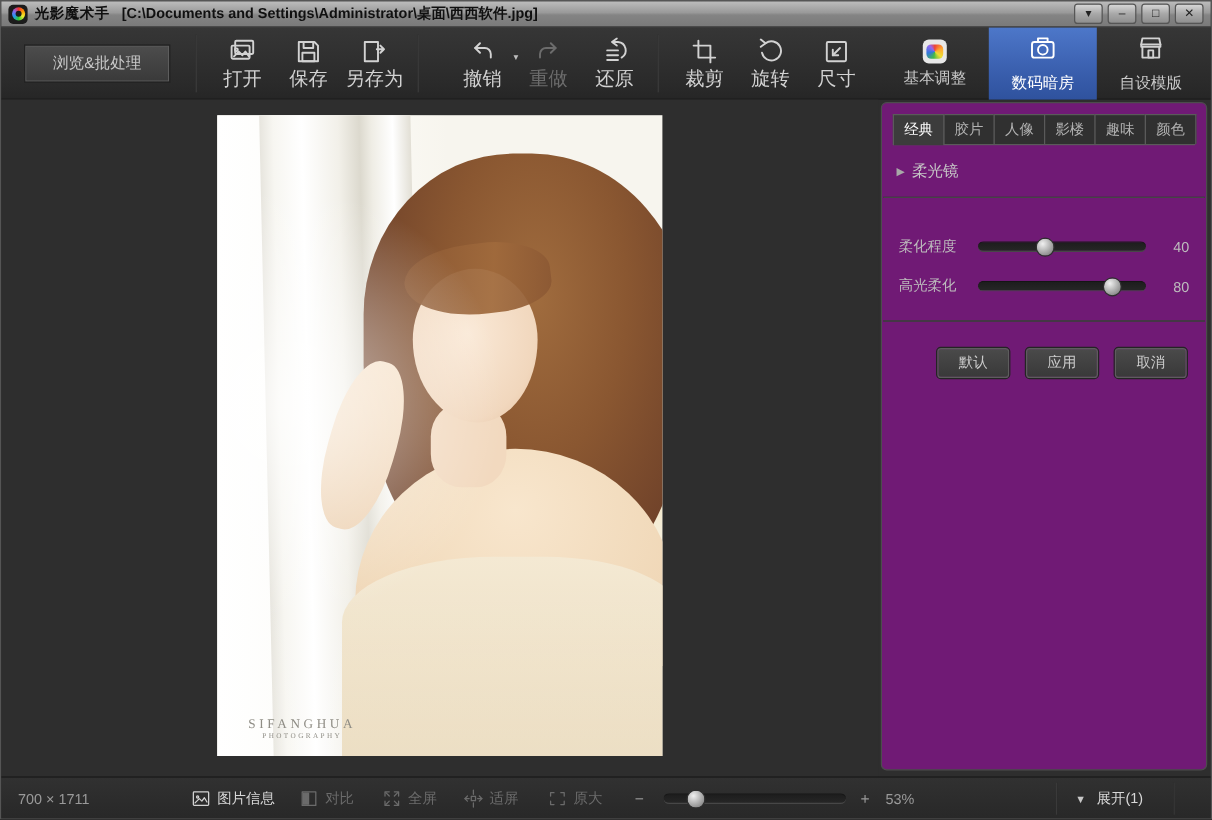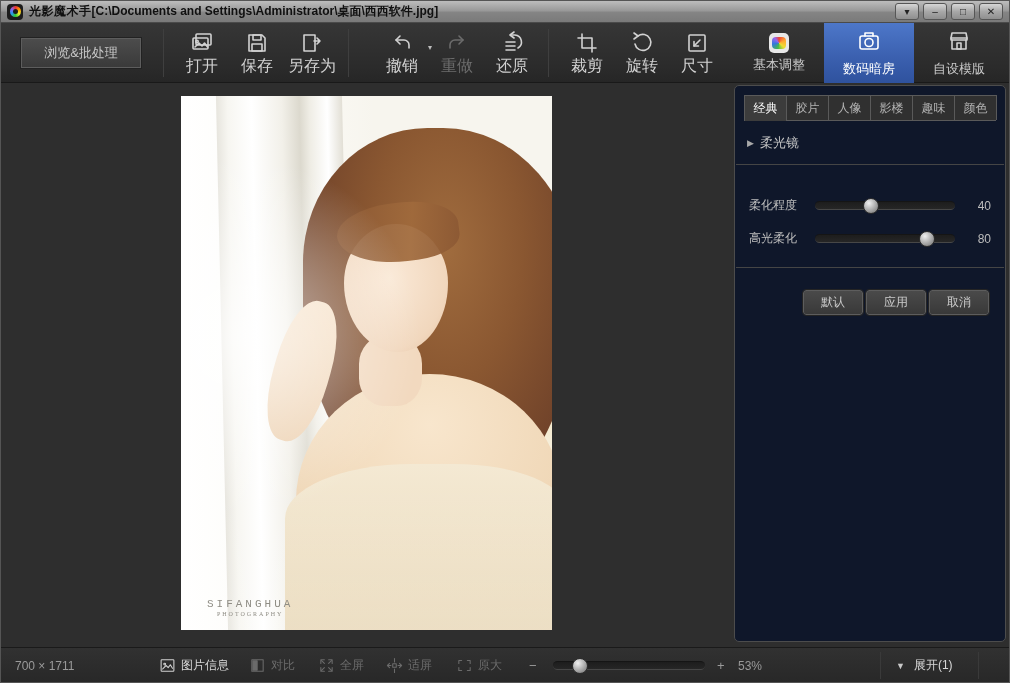--- a/index.html
+++ b/index.html
@@ -8,21 +8,21 @@
 
   
   .titlebar { position:absolute; left:0; top:0; width:100%; height:22px;
     background:linear-gradient(180deg,#bdbdbd 0%,#9a9a9a 45%,#848484 55%,#7a7a7a 100%);
     border-bottom:1px solid #4a4a4a; display:flex; align-items:center; padding:0 6px; }
   .app-logo { width:16px; height:16px; border-radius:4px; background:#1c1c1c; display:flex; align-items:center; justify-content:center; margin-right:6px; }
   .logo-ring { width:11px; height:11px; border-radius:50%;
     background:conic-gradient(#e33 0deg,#f90 60deg,#ee3 120deg,#3c3 180deg,#29e 240deg,#86e 300deg,#e33 360deg); position:relative; }
   .logo-ring::after { content:""; position:absolute; left:3px; top:3px; width:5px; height:5px; border-radius:50%; background:#1c1c1c; }
   .title-text { font-size:12px; font-weight:bold; color:#101010; letter-spacing:.5px; }
-  .title-path { font-size:12px; font-weight:bold; color:#101010; }
+  .title-path { font-size:12px; font-weight:bold; color:#101010; margin-left:10px; }
   .win-btns { margin-left:auto; display:flex; gap:4px; }
   .win-btn { width:24px; height:17px; border:1px solid #565656; border-radius:3px;
     background:linear-gradient(180deg,#d6d6d6,#a8a8a8 50%,#8f8f8f); color:#222; font-size:10px;
     display:flex; align-items:center; justify-content:center; line-height:1; }
 
   
   .toolbar { position:absolute; left:0; top:22px; width:100%; height:60px;
     background:linear-gradient(180deg,#363636,#2a2a2a 80%,#262626); border-bottom:1px solid #191919; }
   .browse-btn { position:absolute; left:20px; top:15px; width:120px; height:30px;
     background:linear-gradient(180deg,#4c4c4c,#3a3a3a); border:1px solid #5d5d5d; outline:1px solid #222;
@@ -68,42 +68,42 @@
     background:radial-gradient(ellipse at 44% 42%,#fae9d7,#f1d7bd 68%,#e4c09f);
     border-radius:50% 50% 48% 52%/46% 46% 54% 54%; }
   .ph-bangs { left:42%; top:20%; width:33%; height:11%; transform:rotate(-7deg);
     background:linear-gradient(100deg,#8a5733,#a06a3c 60%,#8a5733); border-radius:50% 50% 40% 60%; opacity:.92; }
   .ph-arm { left:25%; top:38%; width:15%; height:27%; transform:rotate(16deg);
     background:linear-gradient(180deg,#f6e0c6,#eccfae); border-radius:46%; }
   .ph-haze { left:0; top:0; width:100%; height:100%; pointer-events:none;
     background:radial-gradient(circle at 16% 45%,rgba(255,255,255,.7),rgba(255,255,255,0) 42%),
                linear-gradient(0deg,rgba(255,255,255,.12),rgba(255,255,255,0) 28%); }
   .ph-mark { left:7%; bottom:2.5%; color:#8f8d85; text-align:center; }
-  .ph-mark .l1 { font-size:11px; letter-spacing:3px; font-family:Liberation Mono, monospace;text-align:center; }
+  .ph-mark .l1 { font-size:11px; letter-spacing:3px; font-family:Liberation Serif, serif;text-align:center; }
   .ph-mark .l2 { font-size:6px; letter-spacing:2px; margin-top:1px; font-family:"Liberation Serif","DejaVu Serif",serif; }
 
   
   .panel { position:absolute; left:733px; top:84px; width:272px; height:557px;
-    background:#0f172a; border:1px solid #4c4c4c; border-radius:5px; }
+    background:#701a75; border:1px solid #4c4c4c; border-radius:5px; }
   .tabs { display:flex; margin:9px 9px 0 9px; height:26px; border-bottom:1px solid #5a5a5a; }
   .tab { flex:1; border:1px solid #5a5a5a; border-bottom:none; background:#303030; color:#b2b2b2;
     font-size:12px; display:flex; align-items:center; justify-content:center; margin-right:-1px; }
   .tab.active { background:#3c3c3c; color:#ffffff; position:relative; }
   .tab.active::after { content:""; position:absolute; left:0; right:0; bottom:-1px; height:1px; background:#3c3c3c; }
   .section-head { display:flex; align-items:center; padding:13px 12px 12px 12px; color:#c6c6c6; font-size:13px; }
   .tri { font-size:9px; color:#a8a8a8; margin-right:6px; }
   .p-sep { height:1px; background:#2b2b2b; border-bottom:1px solid #454545; margin:0 1px; }
   .slider-row { display:flex; align-items:center; padding:0 14px; margin-top:16px; }
   .slider-row .slabel { width:62px; font-size:12px; color:#bdbdbd; }
   .track { position:relative; flex:1; height:9px; margin:0 10px 0 4px; border-radius:5px;
     background:linear-gradient(180deg,#1d1d1d,#262626); border-top:1px solid #151515; border-bottom:1px solid #474747; }
   .thumb { position:absolute; top:-4px; width:16px; height:16px; border-radius:50%;
     background:radial-gradient(circle at 35% 30%,#f0f0f0,#a8a8a8 55%,#6e6e6e); border:1px solid #2e2e2e; }
   .slider-row .sval { width:26px; text-align:right; font-size:12px; color:#bdbdbd; }
-  .panel-btns { display:flex; justify-content:flex-end; gap:3px; padding:22px 16px 0 0; }
+  .panel-btns { display:flex; justify-content:flex-end; gap:14px; padding:22px 16px 0 0; }
   .p-btn { width:60px; height:25px; background:linear-gradient(180deg,#4a4a4a,#393939);
     border:1px solid #5d5d5d; outline:1px solid #242424; border-radius:3px; color:#cccccc; font-size:12px;
     display:flex; align-items:center; justify-content:center; }
   .gap16 { height:16px; } .gap20 { height:20px; }
 
   
   .statusbar { position:absolute; left:0; bottom:0; width:100%; height:35px;
     background:linear-gradient(180deg,#313131,#282828); border-top:1px solid #1a1a1a; }
   .sb-item { position:absolute; top:0; height:35px; display:flex; align-items:center; gap:5px; font-size:12px; }
   .sb-item svg { stroke:#d2d2d2; fill:none; stroke-width:1.5; stroke-linecap:round; stroke-linejoin:round; }

